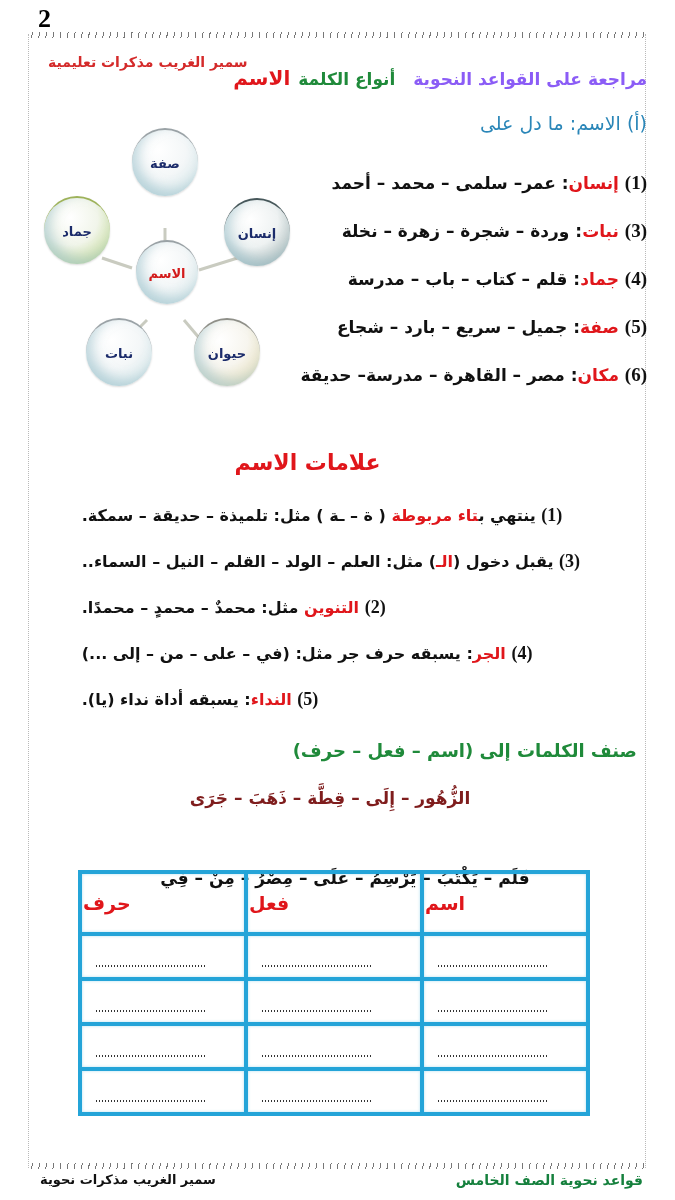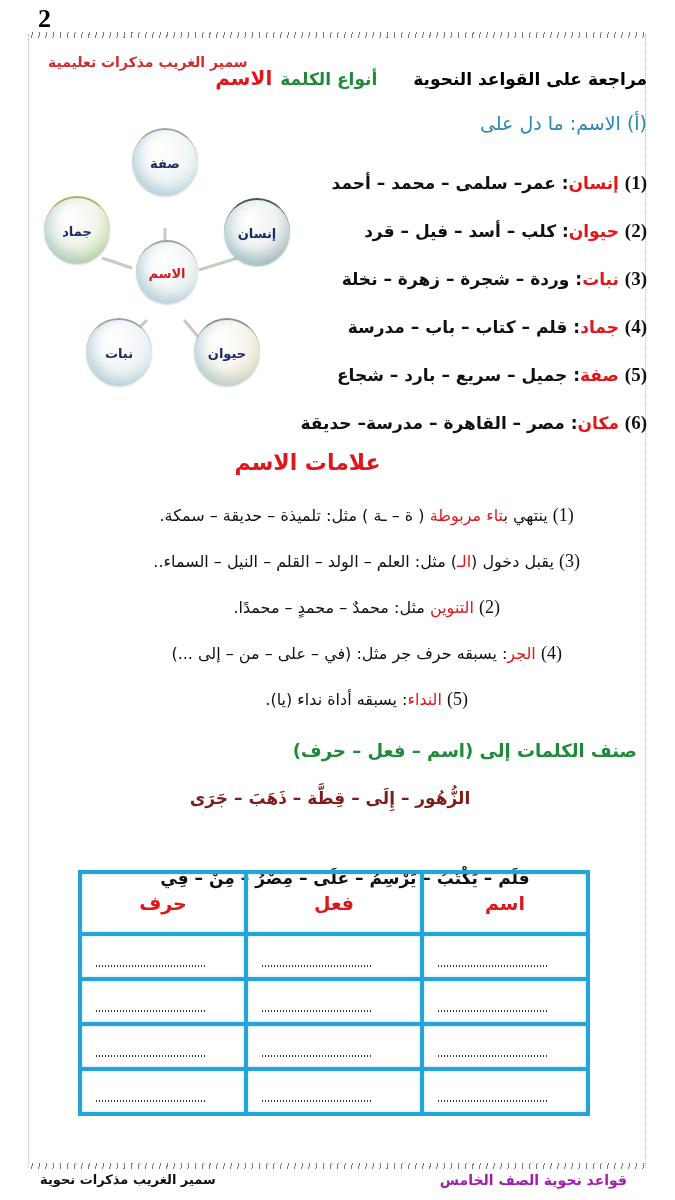--- a/index.html
+++ b/index.html
@@ -23,22 +23,22 @@
   .dash-bottom { top:1163px; }
 
   .rtl { direction:rtl; unicode-bidi:embed; }
 
   .brand-tag {
     position:absolute; left:48px; top:54px; font-size:14px; font-weight:bold; color:#d42a2a;
   }
   .header {
     position:absolute; right:28px; top:66px; font-weight:bold; font-size:17px; white-space:nowrap;
   }
-  .header .review { color:#000000;text-align:center; }
-  .header .types { color:#1f8a3a; margin-right:36px; }
+  .header .review { color:#8b5cf6;text-align:center; }
+  .header .types { color:#1f8a3a; margin-right:18px; }
   .header .noun { color:#e0161b; font-size:20px; margin-right:8px; }
 
   .def-title {
     position:absolute; right:28px; top:112px; font-weight:normal; font-size:19px; color:#2a86b8;
   }
 
   .cat-list { position:absolute; right:28px; top:172px; width:330px; }
   .cat-item {
     height:48px; font-weight:bold; font-size:17px; color:#111; white-space:nowrap; text-align:right;
   }
@@ -59,21 +59,21 @@
   .bubble.green { background: radial-gradient(circle at 40% 30%, #ffffff 0%, #f1f5ea 45%, #b7d27c 100%); border-top-color:#9db25a; }
   .bubble.dark { background: radial-gradient(circle at 40% 30%, #ffffff 0%, #eef2f2 45%, #8fa3a3 100%); border-top-color:#46575a; }
   .bubble.tan { background: radial-gradient(circle at 40% 30%, #ffffff 0%, #f7f5ee 45%, #e0d6a8 100%); border-top-color:#8e8f88; }
 
   .signs-title {
     position:absolute; left:0; right:0; top:450px; text-align:center; padding-right:60px;
     font-weight:bold; font-size:22px; color:#e0161b;
   }
   .signs { position:absolute; right:95px; top:505px; }
   .sign-item {
-    height:46px; font-weight:normal; font-size:16px; color:#111; white-space:nowrap; text-align:center;
+    height:46px; font-weight:bold; font-size:16px; color:#111; white-space:nowrap; text-align:left;
   }
   .sign-item .num { font-family:"Liberation Serif", serif; font-size:18px; }
   .sign-item .key { color:#e0161b; }
 
   .classify-title {
     position:absolute; right:38px; top:740px; font-weight:bold; font-size:18px; color:#1f8a3a; white-space:nowrap;
   }
   .words1 {
     position:absolute; left:160px; width:340px; top:788px; font-weight:bold; font-size:17px; color:#7f1d1d;
     white-space:nowrap; text-align:center;
@@ -84,56 +84,55 @@
   }
 
   .answer-table {
     position:absolute; left:78px; top:870px; width:512px; border-collapse:collapse;
     direction:rtl; border:4px solid #24a4d8;
   }
   .answer-table th, .answer-table td {
     border:4px solid #24a4d8; box-shadow: inset 0 0 3px rgba(36,164,216,0.35);
   }
   .answer-table th {
-    height:56px; font-weight:bold; font-size:19px; color:#e0161b; text-align:center;
+    height:56px; font-weight:bold; font-size:19px; color:#e0161b; text-align:left;
   }
   .answer-table td { height:39px; position:relative; }
   .answer-table td .blank {
     position:absolute; left:14px; bottom:10px; width:110px; height:2px;
     background-image:repeating-linear-gradient(90deg, #333 0 1px, transparent 1px 3px);
   }
   .answer-table th.col-name, .answer-table td.col-name { width:160px; }
   .answer-table th.col-verb, .answer-table td.col-verb { width:170px; }
 
   .footer-left {
     position:absolute; left:40px; top:1172px; font-weight:bold; font-size:13px; color:#111; white-space:nowrap;
   }
   .footer-right {
-    position:absolute; right:48px; top:1172px; font-weight:bold; font-size:14px; color:#a21caf; white-space:nowrap;
+    position:absolute; right:32px; top:1172px; font-weight:bold; font-size:14px; color:#15803d; white-space:nowrap;
   }
 </style>
 </head>
 <body>
 
 <div class="page-num">2</div>
 <div class="dash-line dash-top"></div>
 <div class="frame"></div>
 <div class="dash-line dash-bottom"></div>
 
 <div class="brand-tag rtl">سمير الغريب مذكرات تعليمية</div>
 
 <div class="header rtl">
   <span class="review">مراجعة على القواعد النحوية</span><span class="types">أنواع الكلمة</span><span class="noun">الاسم</span>
 </div>
 
 <div class="def-title rtl">(أ) الاسم:  ما دل على</div>
 
 <div class="cat-list rtl">
   <div class="cat-item"><span class="num">(1)</span> <span class="key">إنسان</span><span>: عمر– سلمى –  محمد – أحمد</span></div>
-  <div class="cat-item"><span class="num">(2)</span> <span class="key">حيوان</span><span>: كلب  –  أسد   –   فيل –  قرد</span></div>
   <div class="cat-item"><span class="num">(3)</span> <span class="key">نبات</span><span>:  وردة – شجرة –  زهرة –  نخلة</span></div>
   <div class="cat-item"><span class="num">(4)</span> <span class="key">جماد</span><span>: قلم  – كتاب  –  باب  –  مدرسة</span></div>
   <div class="cat-item"><span class="num">(5)</span> <span class="key">صفة</span><span>: جميل – سريع –  بارد –  شجاع</span></div>
   <div class="cat-item"><span class="num">(6)</span> <span class="key">مكان</span><span>: مصر – القاهرة – مدرسة– حديقة</span></div>
 </div>
 
 <div class="diagram">
   <svg width="250" height="290">
     <g stroke="#c9cbc0" stroke-width="3">
       <line x1="121" y1="110" x2="121" y2="145"></line>

